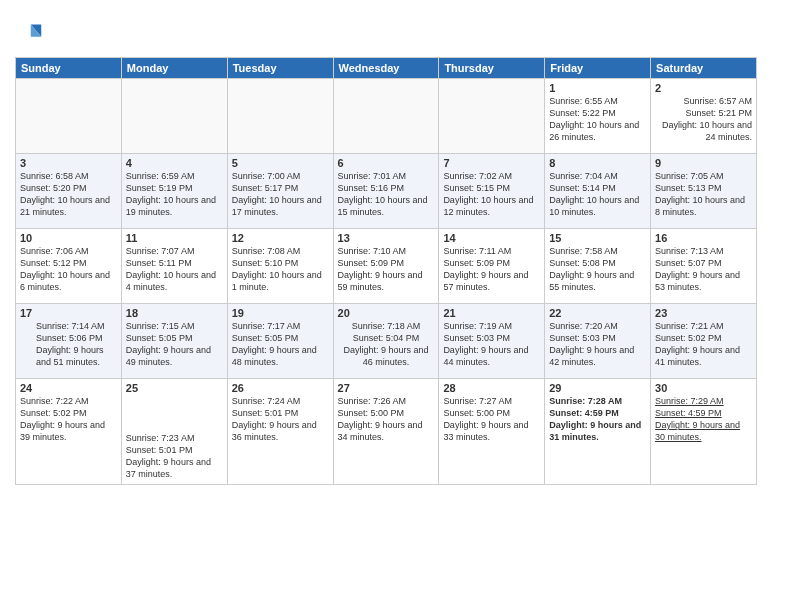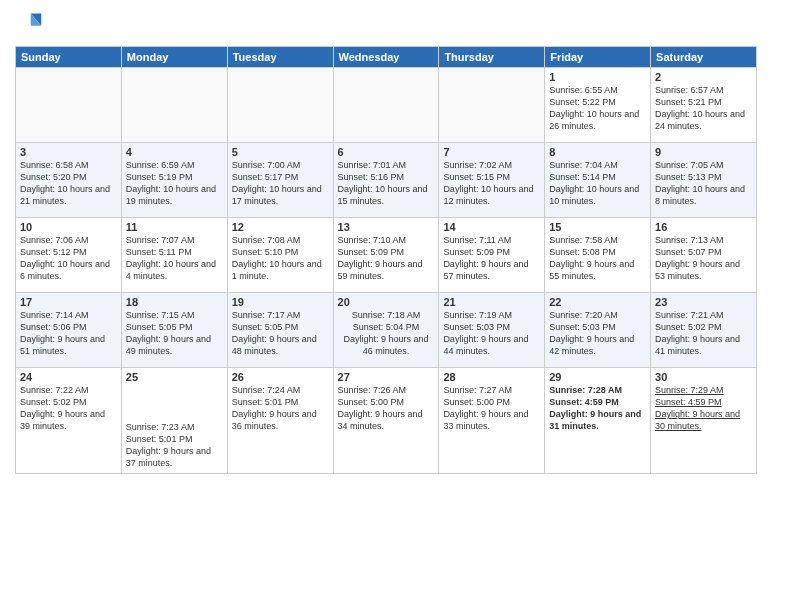--- a/index.html
+++ b/index.html
@@ -6,21 +6,21 @@
     body {
       font-family: Arial, sans-serif;
       background: #fff;
       width: 792px;
       height: 612px;
       overflow: hidden;
     }
     .page {
       width: 772px;
       height: 612px;
-      padding: 10px 15px;
+      padding: 21px 15px;
     }
     .header {
       display: flex;
       justify-content: space-between;
       align-items: flex-start;
       margin-bottom: 8px;
     }
     .logo {
       display: flex;
       align-items: center;
@@ -141,21 +141,21 @@
           <td class="empty"></td>
           <td class="empty"></td>
           <td>
             <span class="day-num">1</span>
             <div class="day-info" style="white-space: pre-line;">Sunrise: 6:55 AM
 Sunset: 5:22 PM
 Daylight: 10 hours and 26 minutes.</div>
           </td>
           <td>
             <span class="day-num">2</span>
-            <div class="day-info" style="white-space: pre-line;">Sunrise: 6:57 AM
+            <div class="day-info" style="white-space: pre-line; text-align: right;">Sunrise: 6:57 AM
 Sunset: 5:21 PM
 Daylight: 10 hours and 24 minutes.</div>
           </td>
         </tr>
         <tr>
           <td>
             <span class="day-num">3</span>
             <div class="day-info" style="white-space: pre-line;">Sunrise: 6:58 AM
 Sunset: 5:20 PM
 Daylight: 10 hours and 21 minutes.</div>
@@ -237,21 +237,21 @@
           <td>
             <span class="day-num">16</span>
             <div class="day-info" style="white-space: pre-line;">Sunrise: 7:13 AM
 Sunset: 5:07 PM
 Daylight: 9 hours and 53 minutes.</div>
           </td>
         </tr>
         <tr>
           <td>
             <span class="day-num">17</span>
-            <div class="day-info" style="white-space: pre-line;">Sunrise: 7:14 AM
+            <div class="day-info" style="white-space: pre-line; margin-left: 16px;">Sunrise: 7:14 AM
 Sunset: 5:06 PM
 Daylight: 9 hours and 51 minutes.</div>
           </td>
           <td>
             <span class="day-num">18</span>
             <div class="day-info" style="white-space: pre-line;">Sunrise: 7:15 AM
 Sunset: 5:05 PM
 Daylight: 9 hours and 49 minutes.</div>
           </td>
           <td>

